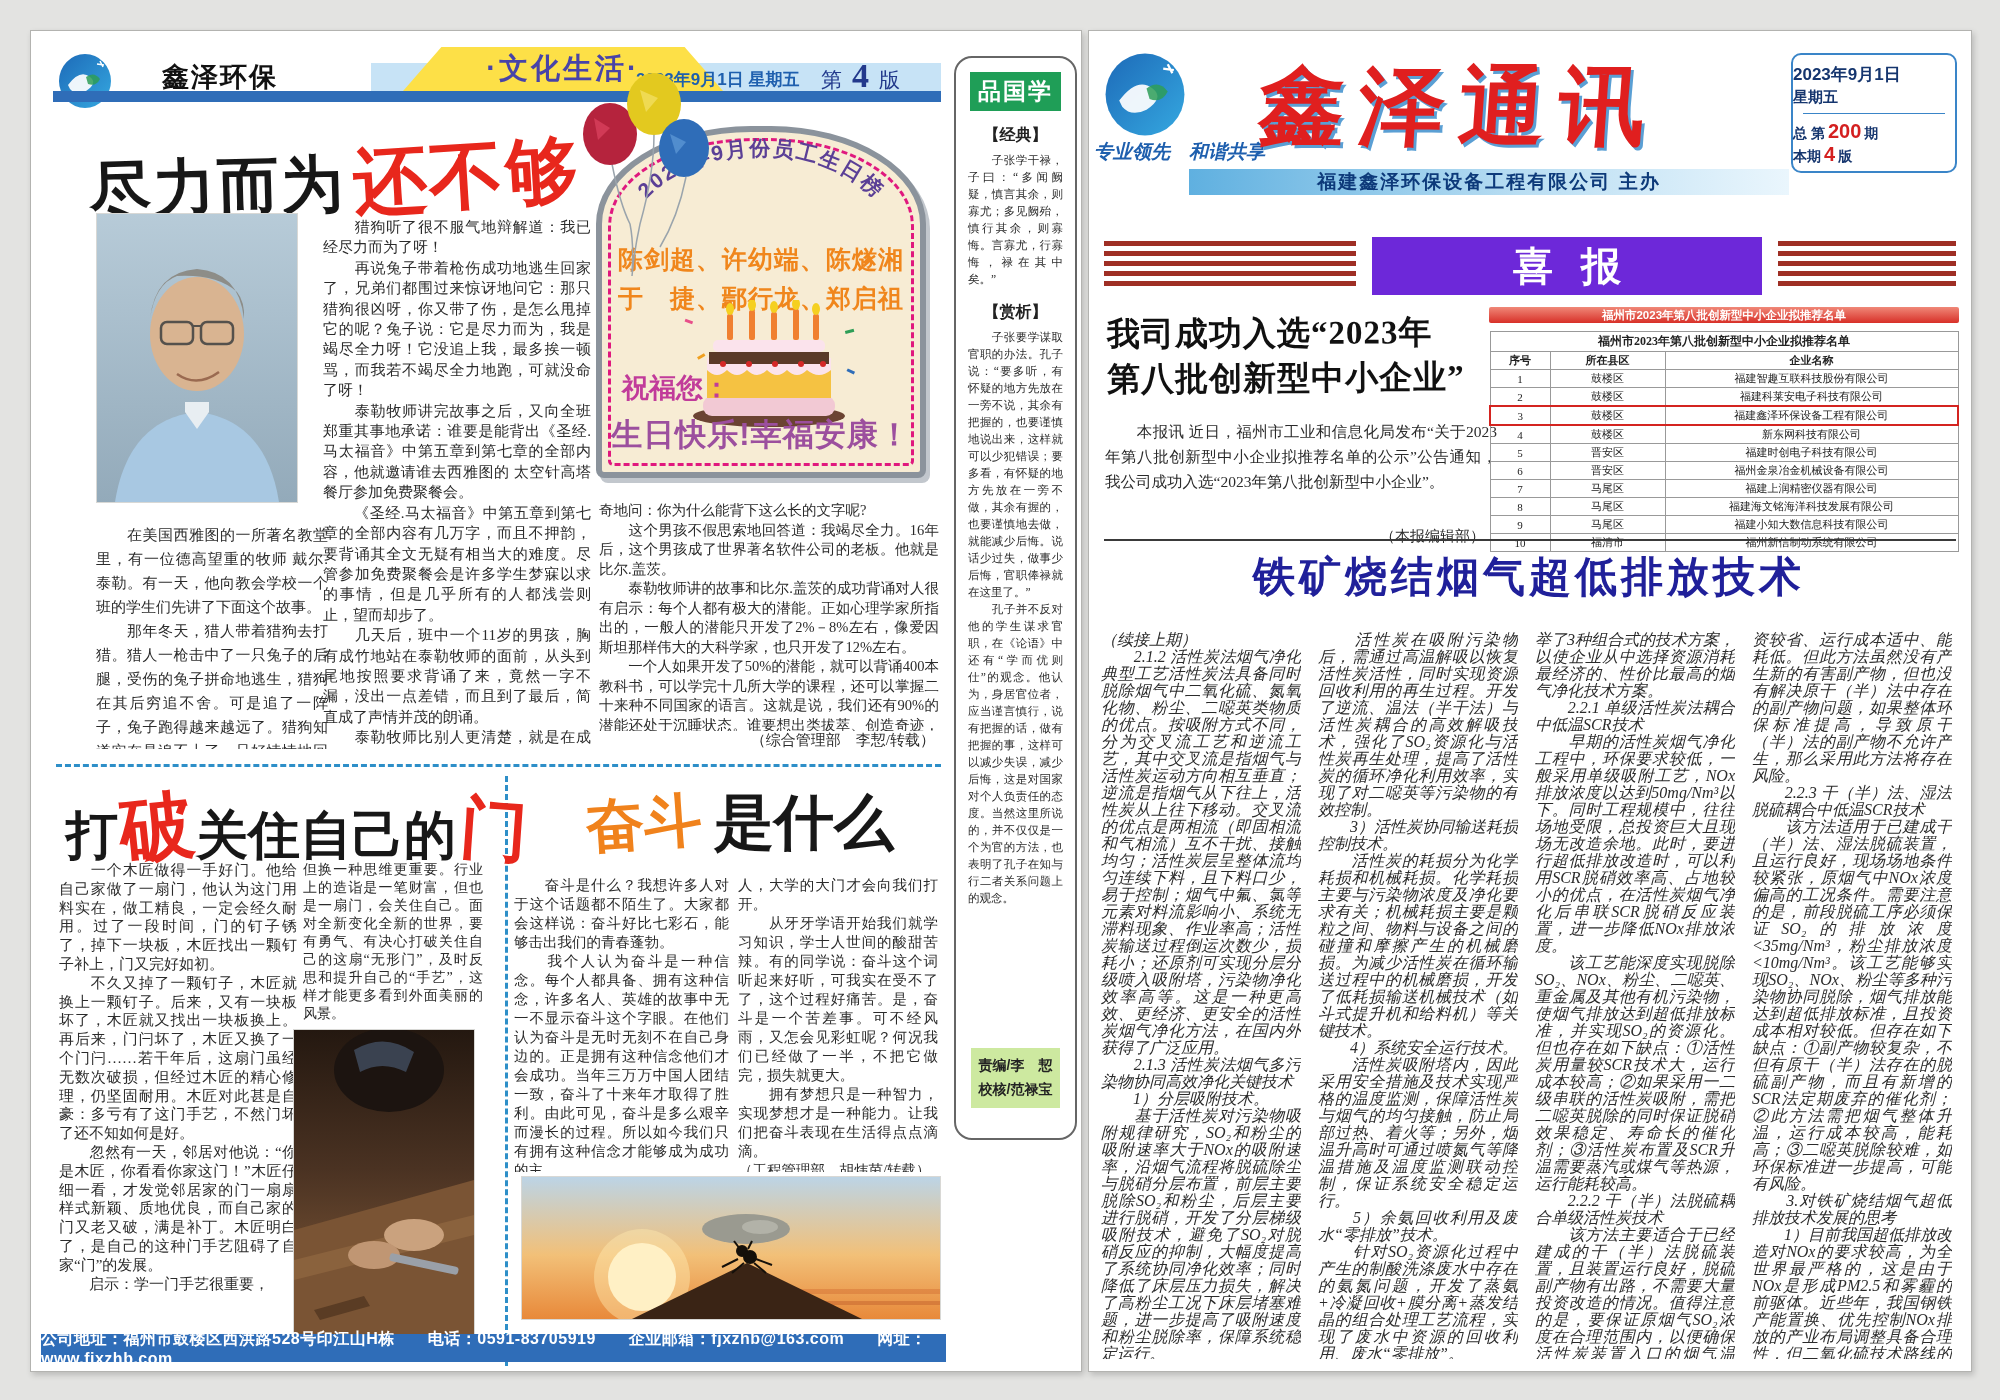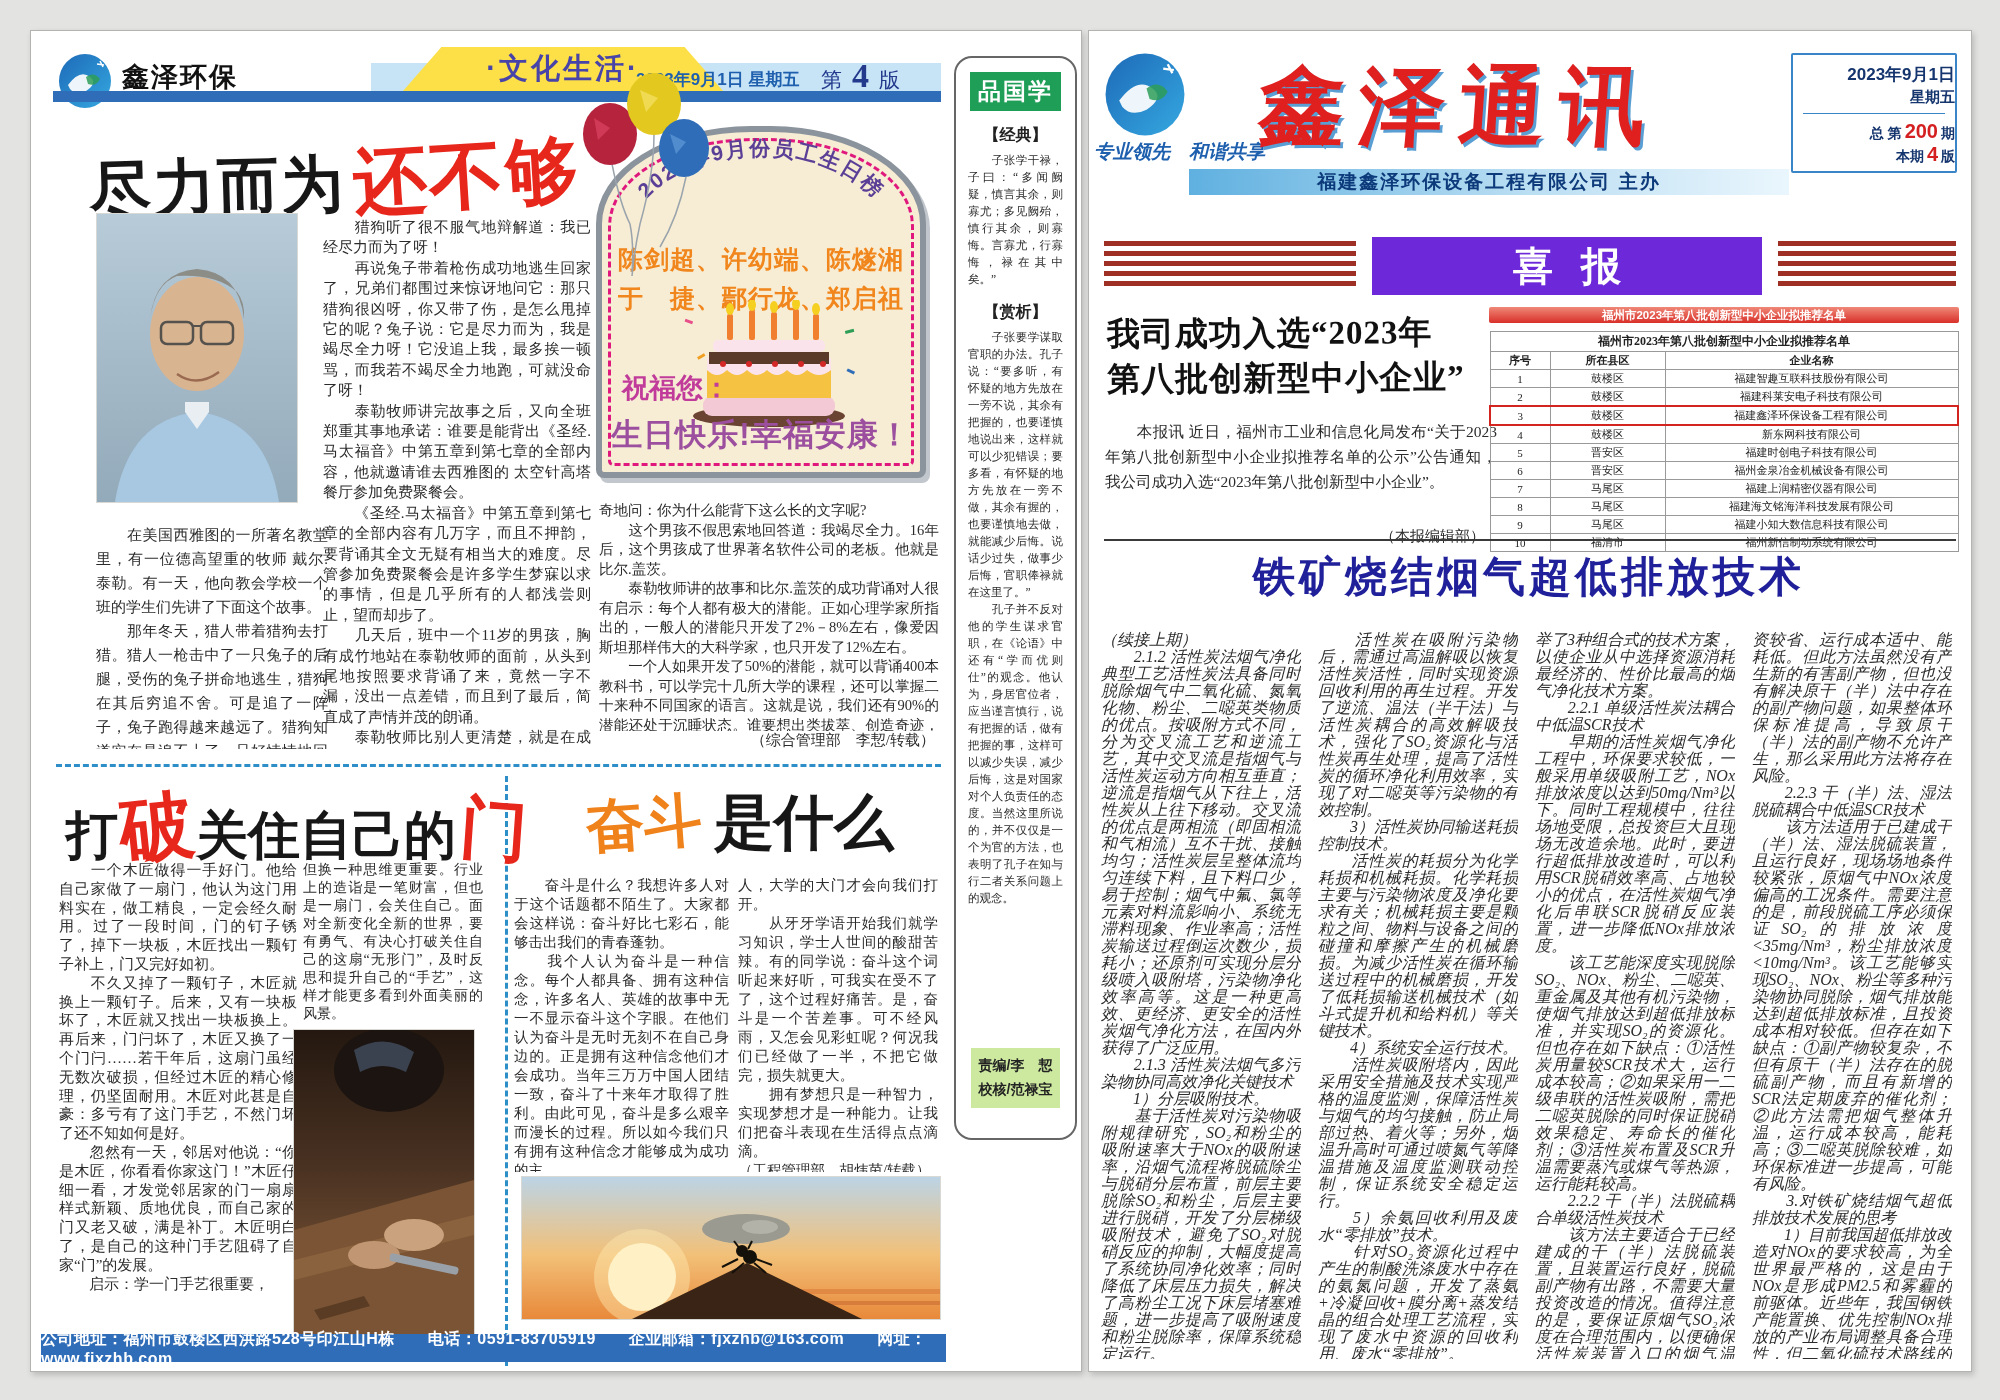--- a/index.html
+++ b/index.html
@@ -36,21 +36,21 @@
   .footerbar{background:#2f6db8;color:#fff;font-weight:bold;font-size:16px;display:flex;align-items:center;justify-content:center;letter-spacing:.5px;}
   
   .gx{border:2px solid #666;border-radius:18px;background:#fff;display:flex;flex-direction:column;align-items:center;}
   .gxlabel{background:#1f9e57;color:#fff;font-weight:bold;font-size:23px;padding:4px 8px;letter-spacing:2px;margin-top:14px;}
   .gxh{font-weight:bold;font-size:16px;color:#222;margin-top:14px;}
   .gxt{font-size:11.5px;line-height:17px;padding:6px 10px 0 10px;}
   .gxed{background:#cde9a0;color:#222;font-weight:bold;font-size:14px;line-height:1.7;padding:6px 8px;margin-top:auto;margin-bottom:30px;text-align:center;white-space:pre-line;}
   
   .mast-title{color:#e01f1f;font-weight:900;font-size:86px;letter-spacing:14px;white-space:nowrap;font-family:"Liberation Serif",serif;transform:skewX(-4deg);text-shadow:3px 3px 0 #5a9fd4;}
   .slogan{color:#1e5fae;font-weight:bold;font-style:italic;font-size:19px;white-space:nowrap;}
-  .datebox{border:2px solid #3a85c8;border-radius:2px;text-align:right;color:#15356e;}
+  .datebox{border:2px solid #3a85c8;border-radius:10px;text-align:left;color:#15356e;}
   .datebox .l1{font-weight:bold;font-size:17px;margin-top:8px;}
   .datebox .l2{font-size:15px;font-weight:bold;margin-top:2px;}
   .datebox hr{border:none;border-top:1px solid #3a85c8;margin:6px 10px;}
   .datebox .num{color:#d42020;font-weight:900;font-size:20px;margin:0 3px;}
   .datebox .tl{font-size:14px;font-weight:bold;}
   .orgbar{background:linear-gradient(90deg,#5fb0e0,#b8ddf2 55%,#eaf6fd);color:#0d3a7a;font-weight:bold;font-size:19px;display:flex;align-items:center;justify-content:center;letter-spacing:2px;}
   .stripes{background:repeating-linear-gradient(180deg,#9e2f24 0 5px,#ffffff 5px 10px);}
   .xibao{background:#6d28d9;color:#fff;font-weight:900;font-size:40px;display:flex;align-items:center;justify-content:center;letter-spacing:28px;text-indent:28px;}
   .headline{font-family:"Liberation Serif",serif;font-weight:900;font-size:33px;line-height:1.35;color:#111;letter-spacing:1px;transform:rotate(-.4deg);}
   .xbody{font-size:15.5px;line-height:25px;}
@@ -66,21 +66,21 @@
   .techcol{font-size:16px;line-height:17px;width:200px;height:728px;font-style:italic;}
   .photo{overflow:hidden;border:1px solid #d8d8d5;}
 </style>
 </head>
 <body>
 
 <div class="canvas">
 
   <div class="sheet" style="left:30px;top:30px;width:1050px;height:1340px;">
 
-    <div class="abs" style="left:25px;top:14px;width:300px;height:70px;display:flex;align-items:center;">
+    <div class="abs" style="left:25px;top:14px;width:300px;height:70px;display:flex;align-items:center;gap:40px;">
       <svg width="58" height="58" viewBox="0 0 58 58">
         <defs>
             <linearGradient id="lg1" x1="0" y1="0" x2="1" y2="1">
               <stop offset="0" stop-color="#1d6ab8"></stop>
               <stop offset="1" stop-color="#35a8e0"></stop>
             </linearGradient>
           </defs>
         <ellipse cx="29" cy="30" rx="26" ry="27" fill="url(#lg1)"></ellipse>
         <path d="M12,34 Q24,18 34,26 Q42,32 30,40 Q20,45 14,38 Z" fill="#ffffff" opacity=".92"></path>
         <path d="M30,26 q8,-6 14,2 q-4,8 -12,5" fill="#2e9e57" opacity=".85"></path>

